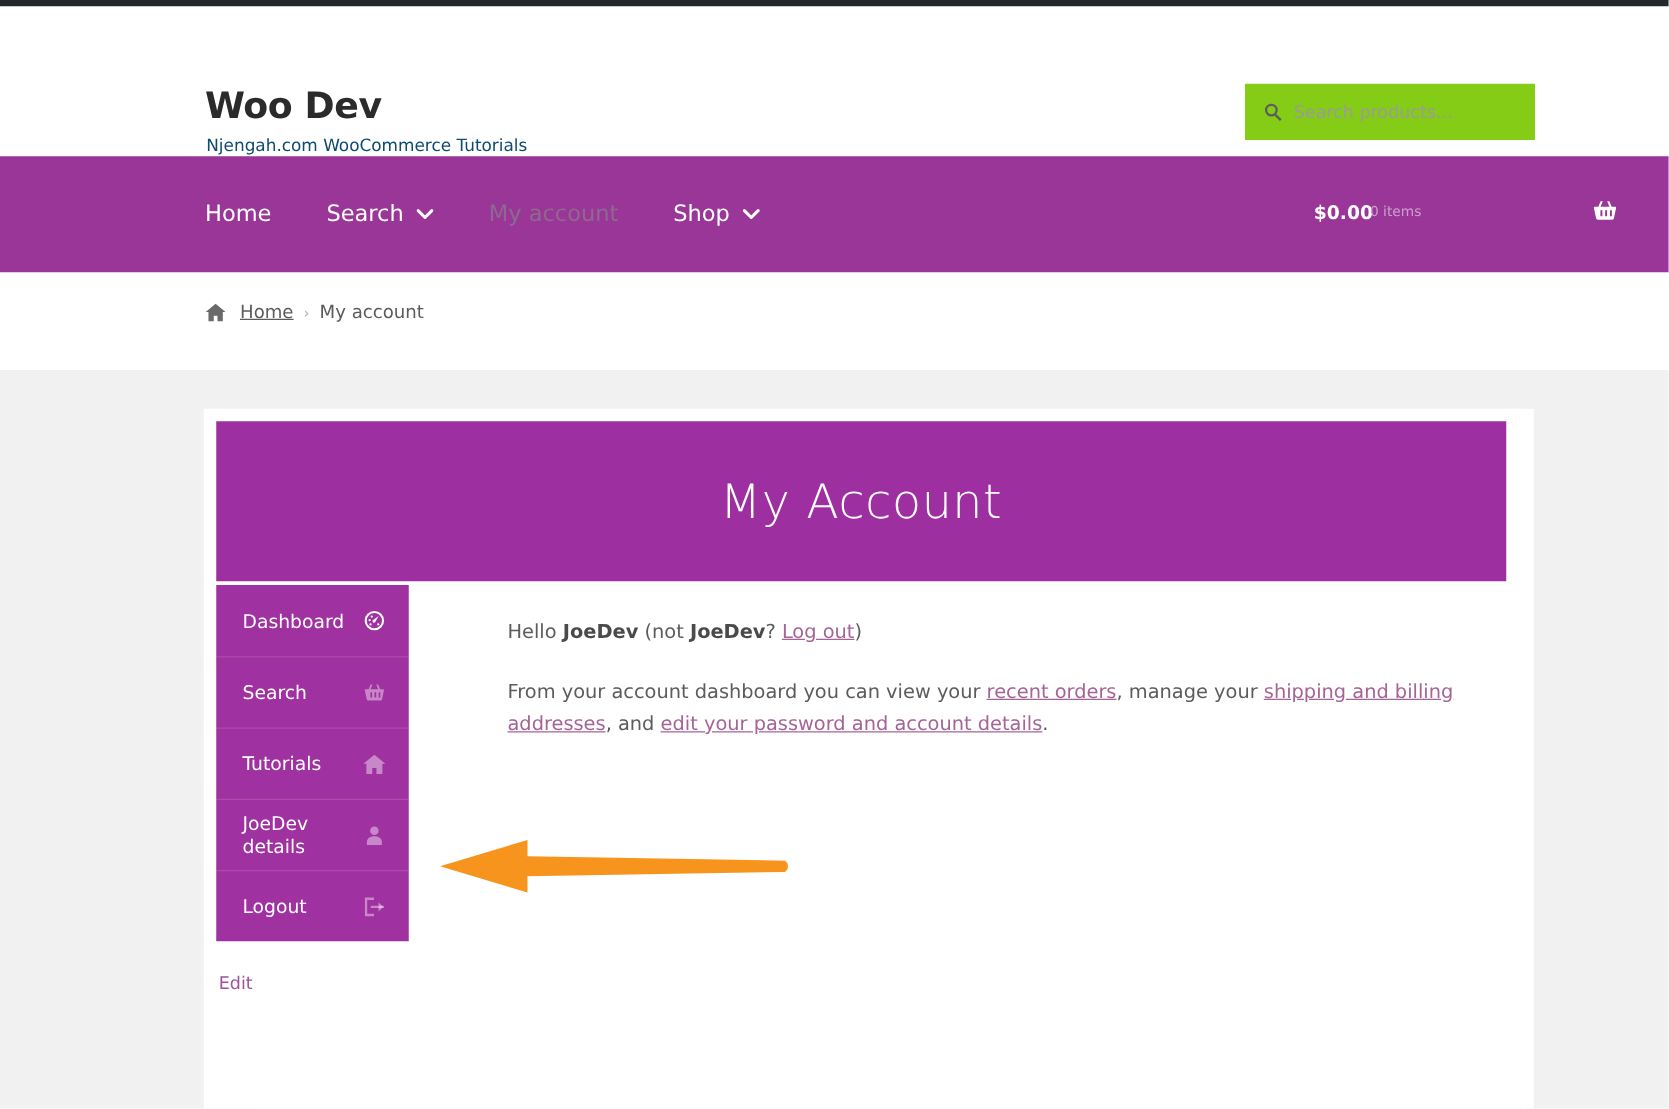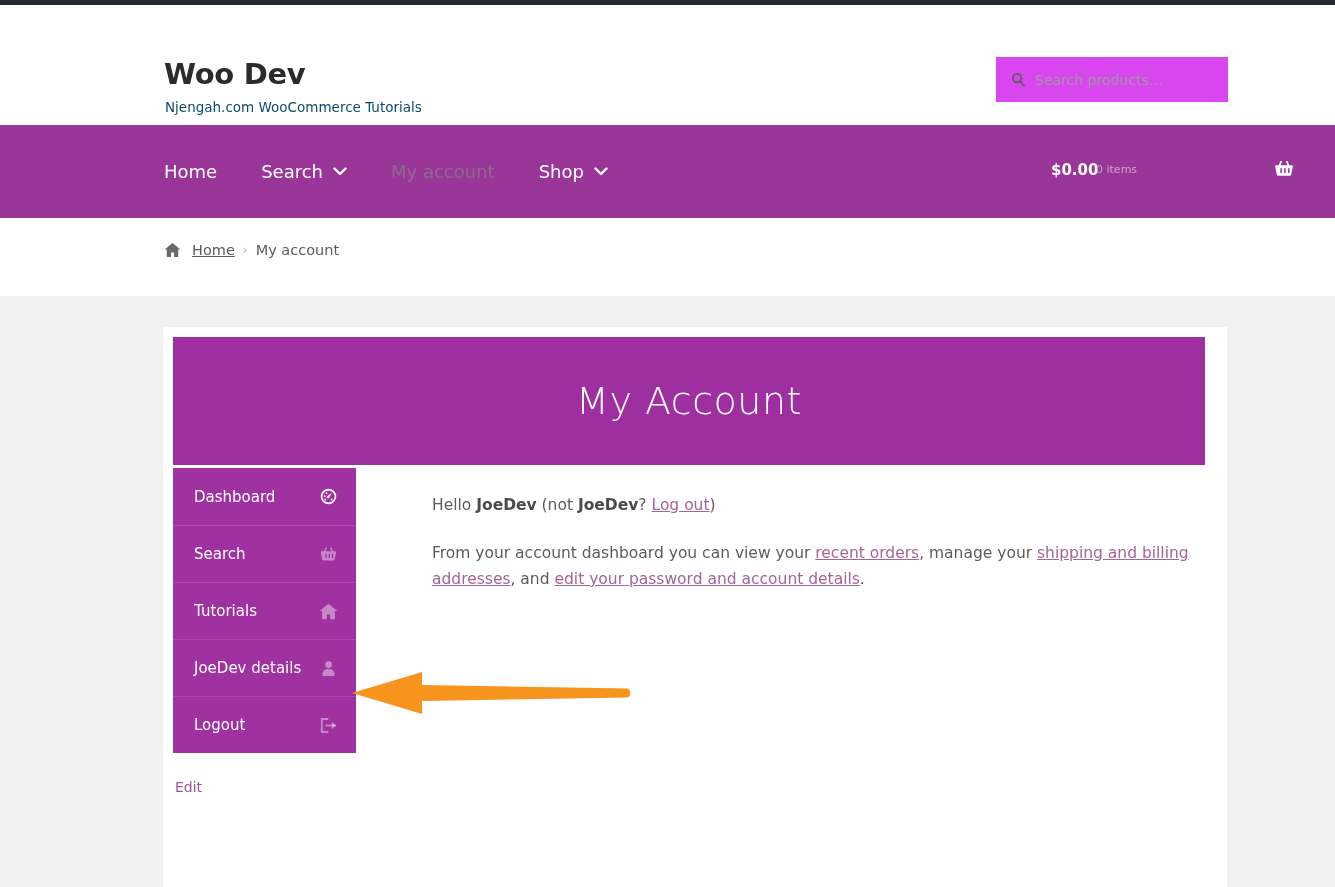--- a/index.html
+++ b/index.html
@@ -12,36 +12,36 @@
   .page { position: relative; width: 1335px; height: 887px; background: #ffffff; }
 
   
   .top-strip {
     position: absolute; top: 0; left: 0; width: 1335px; height: 5px;
     background: #23282d;
   }
 
   
   .site-header {
-    position: absolute; top: 13px; left: 0; width: 1335px; height: 127px;
+    position: absolute; top: 23px; left: 0; width: 1335px; height: 127px;
     background: #ffffff;
   }
   .site-title {
     position: absolute; left: 164px; top: 44px;
     font-size: 29px; font-weight: bold; color: #2b2b2b;
     letter-spacing: -0.3px;
   }
   .site-tagline {
     position: absolute; left: 165px; top: 86px;
     font-size: 13.5px; color: #0c4a6e;
   }
   .search-box {
     position: absolute; left: 996px; top: 44px;
     width: 232px; height: 45px;
-    background: #d946ef; border: none;
+    background: #84cc16; border: none;
     display: flex; align-items: center;
   }
   .search-icon {
     margin-left: 15px; width: 15px; height: 15px; flex: 0 0 auto;
     color: #5d5d5d;
   }
   .search-input {
     border: none; outline: none; background: transparent;
     font-family: "DejaVu Sans", "Liberation Sans", sans-serif;
     font-size: 14px; color: #3b3b3b; margin-left: 9px; width: 170px;
@@ -92,35 +92,35 @@
     position: absolute; left: 10px; top: 10px; width: 1032px; height: 128px;
     background: #9e2fa0; display: flex; align-items: center; justify-content: center;
   }
   .account-banner-title {
     color: #ffffff; font-size: 38px; font-weight: 300; letter-spacing: 0.5px;
     font-family: "DejaVu Sans", "Liberation Sans", sans-serif;
   }
 
   
   .account-menu {
-    position: absolute; left: 10px; top: 141px; width: 183px; background: #a031a0;
+    position: absolute; left: 10px; top: 141px; width: 154px; background: #a031a0;
   }
   .menu-item {
     position: relative; height: 57px; display: flex; align-items: center;
     padding: 0 18px 0 21px; cursor: pointer;
     border-top: 1px solid rgba(255,255,255,0.13);
   }
   .menu-item:first-child { border-top: none; }
   .menu-label { color: #ffffff; font-size: 15px; flex: 1 1 auto; }
   .menu-icon { width: 19px; height: 19px; color: rgba(255,255,255,0.42); flex: 0 0 auto; }
   .menu-item.active .menu-icon { color: #ffffff; }
 
   
   .account-content {
-    position: absolute; left: 243px; top: 165px; width: 790px; margin-left: 26px;
+    position: absolute; left: 243px; top: 165px; width: 790px;
   }
   .account-content p {
     font-size: 15.5px; color: #5c5c5c; line-height: 26px; margin-bottom: 22px;
   }
   .account-content b { color: #4a4a4a; font-weight: bold; }
   .wc-link { color: #a46497; text-decoration: underline; cursor: pointer; }
 
   .edit-link {
     position: absolute; left: 175px; top: 779px; font-size: 14px;
     color: #a1529b; cursor: pointer;

